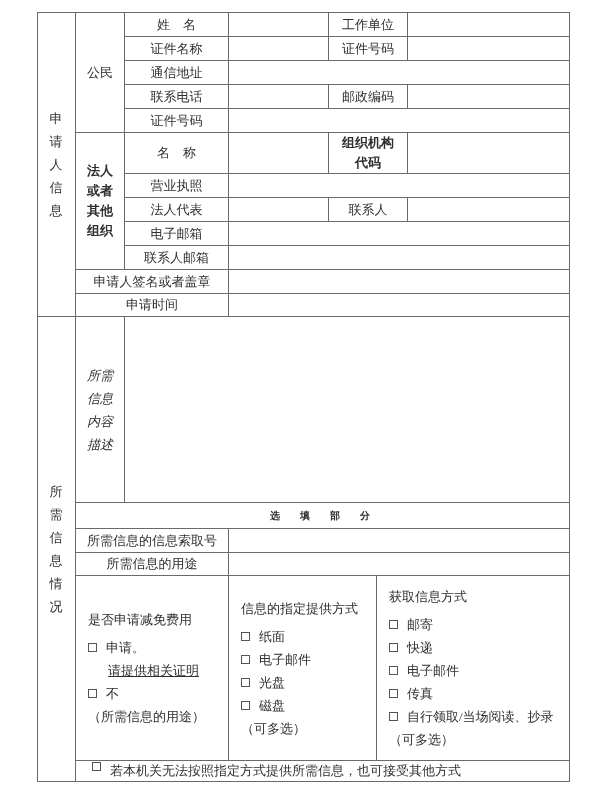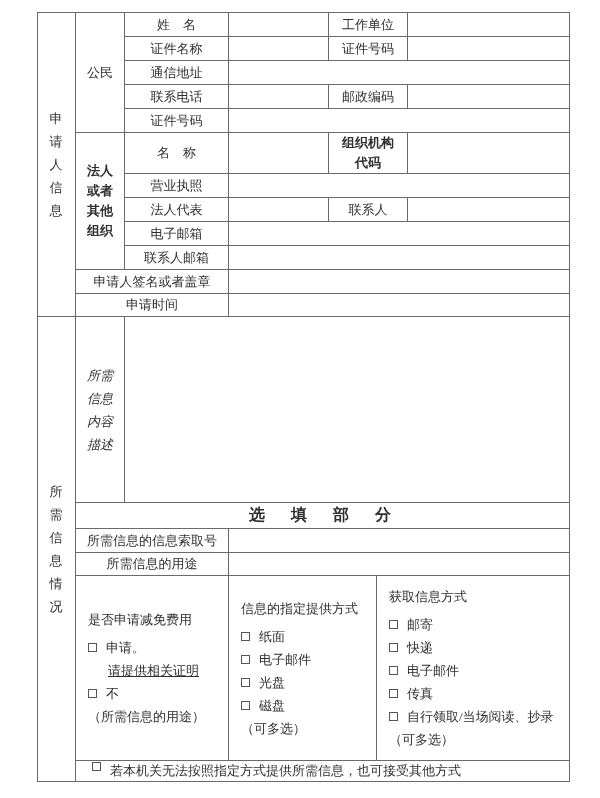--- a/index.html
+++ b/index.html
@@ -26,21 +26,21 @@
     vertical-align:middle;
     overflow:hidden;
   }
   #top-table { top:12px; }
   #bottom-table { top:316px; }
   .h24{height:24px} .h23{height:23px} .h41{height:41px}
   .h186{height:186px} .h26{height:26px} .h178{height:178px} .h21{height:21px}
   .pre { white-space:pre-line; line-height:23px; }
   .pre-sm { white-space:pre-line; line-height:20px;font-weight:bold; }
   .vlabel { letter-spacing:1px; }
-  .header-cell { font-weight:bold; letter-spacing:5px; font-size:16px; }
+  .header-cell { font-weight:bold; letter-spacing:5px; font-size:10px; }
   .val { background:#ffffff; }
   .desc-label { line-height:23px;font-style:italic; }
   
   .colblock {
     height:100%;
     display:flex; flex-direction:column;
     align-items:flex-start;
     text-align:left;
     padding:9px 4px 9px 10px;
   }

